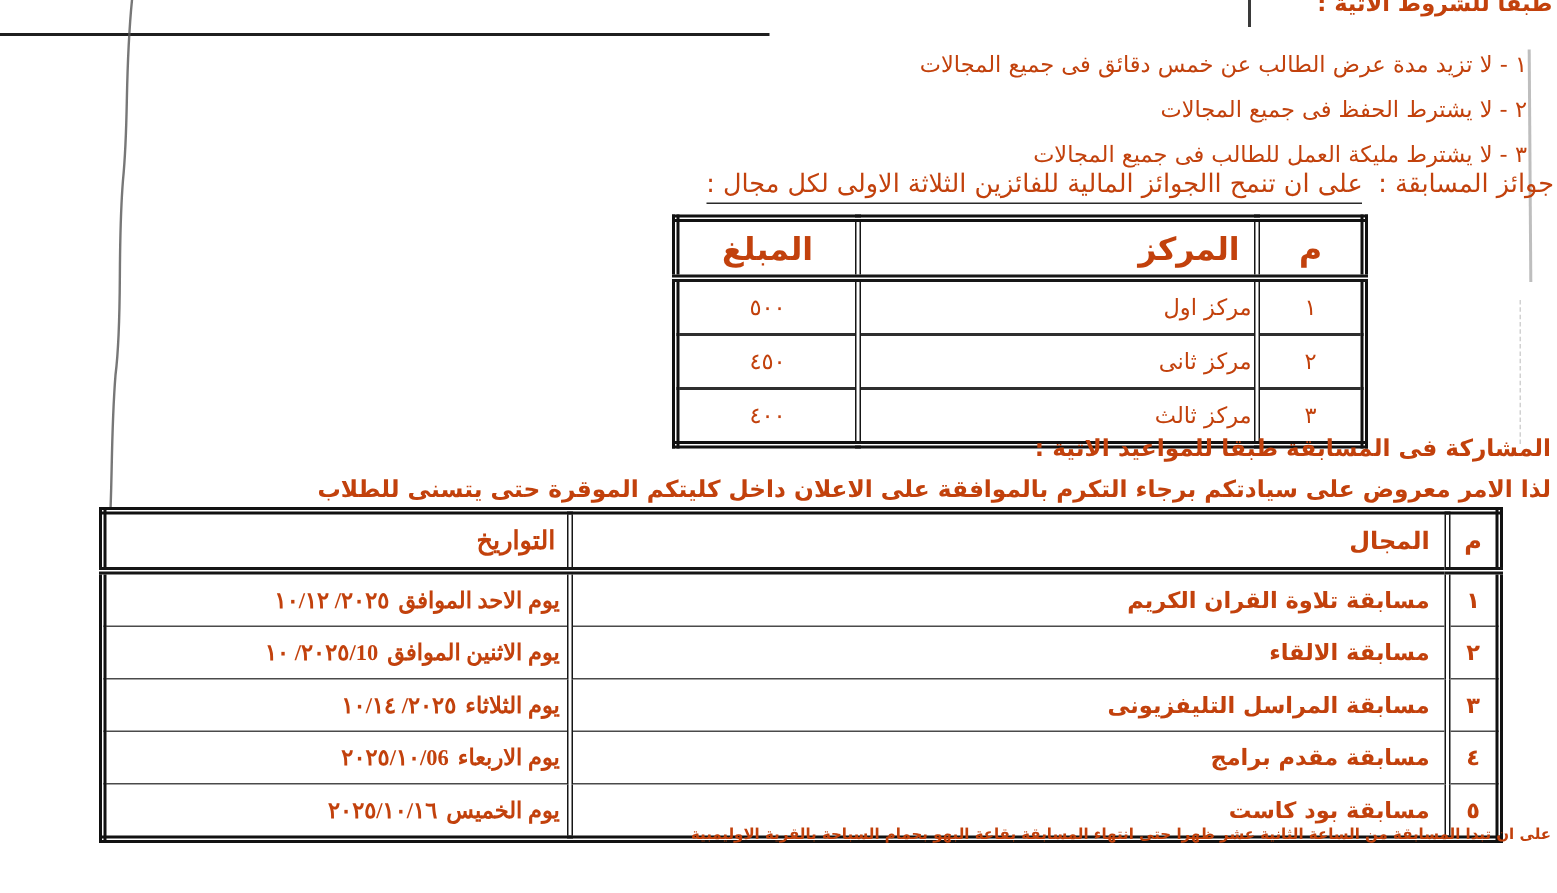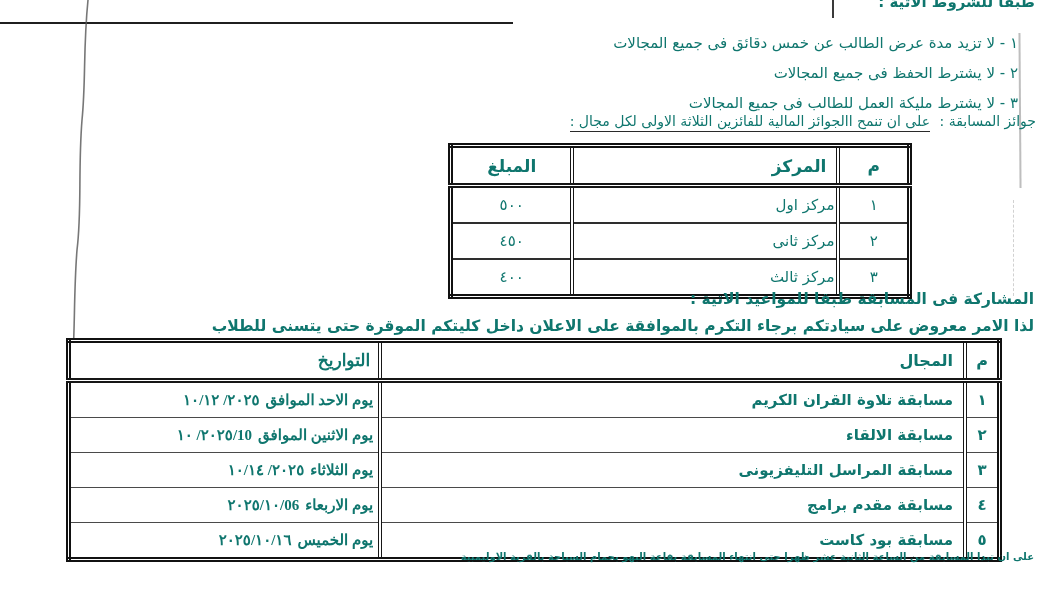--- a/index.html
+++ b/index.html
@@ -2,47 +2,47 @@
 <html lang="ar"><head>
 <meta charset="utf-8">
 <style>
   html,body{margin:0;padding:0;}
   body{
     width:1038px;height:595px;
     font-family:"DejaVu Sans",sans-serif;
     background:#ffffff;
     overflow:hidden;
   }
-  .page{position:relative;width:1038px;height:595px;background:#ffffff;overflow:hidden;color:#0f766e;}
+  .page{position:relative;width:1038px;height:595px;background:#ffffff;overflow:hidden;color:#c2410c;}
 
   
   .rule-top{position:absolute;top:22px;left:0;width:513px;height:2px;background:#1f1f1f;}
   .tick-top{position:absolute;top:0;left:832px;width:2px;height:18px;background:#3a3a3a;}
   .wavy-svg{position:absolute;top:0;left:55px;width:40px;height:442px;}
   .edge-line-1{position:absolute;top:33px;left:1019px;width:2px;height:155px;background:#7d7d7d;opacity:.5;transform:rotate(-.4deg);}
   .edge-line-2{position:absolute;top:200px;left:1013px;height:96px;width:0;border-left:1px dashed #9a9a9a;opacity:.45;}
 
   
   .rtl{direction:rtl;unicode-bidi:embed;}
   .top-clipped{position:absolute;top:-7px;right:3px;font-size:15px;font-weight:700;white-space:nowrap;}
   .conditions{position:absolute;top:28px;right:20px;text-align:right;font-size:15px;line-height:30px;white-space:nowrap;}
-  .prizes-line{position:absolute;top:113px;right:2px;font-size:14px;white-space:nowrap;}
+  .prizes-line{position:absolute;top:113px;right:2px;font-size:17px;white-space:nowrap;}
   .prizes-line .u-seg{border-bottom:1.5px solid #2a2a2a;padding-bottom:2px;margin-right:5px;display:inline-block;}
   .request{position:absolute;top:286px;right:4px;text-align:right;font-size:15.5px;font-weight:700;line-height:27px;white-space:nowrap;}
   .footer-line{position:absolute;top:551px;right:4px;font-size:10px;font-weight:700;white-space:nowrap;}
 
   
   table.doc{border-collapse:collapse;table-layout:fixed;direction:rtl;position:absolute;background:#fff;}
   table.doc th,table.doc td{
     border-left:4px double #161616;border-right:4px double #161616;
     vertical-align:middle;overflow:hidden;white-space:nowrap;
   }
   
   .prize-tbl{top:143px;left:448px;width:464px;border:5px double #111;}
-  .prize-tbl th{border-bottom:5px double #161616;height:33px;font-size:17px;font-weight:700;}
+  .prize-tbl th{border-bottom:5px double #161616;height:33px;font-size:21px;font-weight:700;}
   .prize-tbl td{border-top:2px solid #2e2e2e;height:32px;font-size:15px;font-weight:400;}
   .prize-tbl .w-num{width:70px;}
   .prize-tbl .w-pos{width:262px;}
   .prize-tbl .w-amt{width:120px;}
   .prize-tbl .a-num{text-align:center;}
   .prize-tbl .a-pos{text-align:right;padding-right:2px;}
   .prize-tbl .a-amt{text-align:center;letter-spacing:2px;}
   .prize-tbl th.a-pos{padding-right:10px;}
 
   

